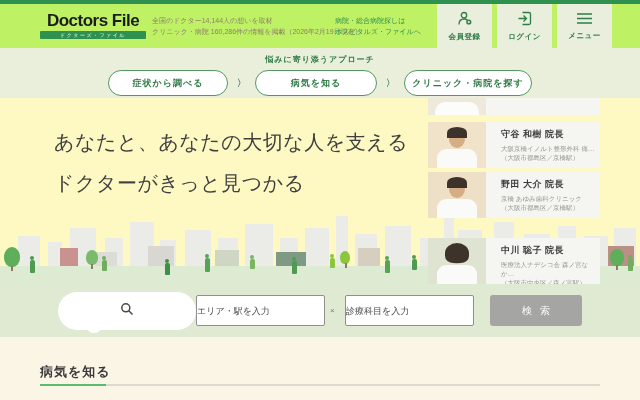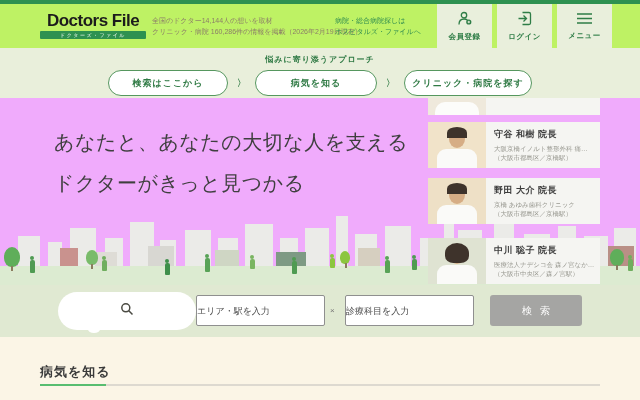--- a/index.html
+++ b/index.html
@@ -23,45 +23,45 @@
 
   
   .nav{position:absolute;top:48px;left:0;right:0;height:50px;background:#e9efdb;text-align:center}
   .nav-title{font-size:8px;font-weight:bold;color:#2f7a44;padding-top:6px;letter-spacing:1px}
   .pills{display:flex;justify-content:center;align-items:center;gap:9px;margin-top:5px}
   .pill{background:#fff;border:1px solid #56975f;border-radius:14px;height:26px;display:flex;align-items:center;justify-content:center;font-size:9px;font-weight:bold;color:#2f7a44;cursor:pointer;letter-spacing:1px}
   .pill-1{width:120px}.pill-2{width:122px}.pill-3{width:128px}
   .chev{color:#2f7a44;font-size:9px;font-weight:bold}
 
   
-  .hero{position:absolute;top:98px;left:0;right:0;height:187px;background:#f0abfc}
+  .hero{position:absolute;top:98px;left:0;right:0;height:187px;background:#fef9c3}
   .headline{position:absolute;left:54px;top:24px;font-family:"Liberation Serif","DejaVu Serif",serif;font-size:20px;color:#3f3f3f;line-height:41px;letter-spacing:0.5px;white-space:nowrap}
   .ground{position:absolute;left:0;right:0;bottom:0;height:19px;background:#dcebd1}
   #skyline{position:absolute;left:0;right:0;bottom:19px;height:60px}
   #skyline .b{position:absolute;bottom:0}
   #people{position:absolute;left:0;right:0;bottom:0;height:42px}
   .person{position:absolute;border-radius:2px 2px 1px 1px}
   .person::before{content:"";position:absolute;left:0;top:-4px;width:4px;height:4px;border-radius:50%;background:inherit}
   .tree{position:absolute;border-radius:50% 50% 45% 45%}
   .tree::after{content:"";position:absolute;left:45%;bottom:-4px;width:2px;height:5px;background:#8a7c5e}
 
   
   .cards{position:absolute;right:40px;top:0;width:172px;z-index:5}
   .card{position:absolute;left:0;width:172px;height:46px;background:#f5f5f2;display:flex;overflow:hidden;cursor:pointer}
   .card-partial{top:0;height:17px;cursor:default}
-  .card-1{top:24px}.card-2{top:80px}.card-3{top:140px}
+  .card-1{top:24px}.card-2{top:74px}.card-3{top:140px}
   .photo{width:58px;height:100%;flex:none;position:relative;overflow:hidden}
   .photo-1{background:#f1e3c9}.photo-2{background:#eee0c6}.photo-3{background:#dfe3d2}
   .photo-p{background:#efe9dc}
   .ph-head{position:absolute;top:8px;left:21px;width:16px;height:18px;border-radius:50%;background:#d6ad85}
   .ph-head::before{content:"";position:absolute;top:-3px;left:-2px;width:20px;height:11px;border-radius:50% 50% 0 0;background:#3e332b}
   .woman .ph-head::before{width:24px;height:20px;left:-4px;border-radius:50% 50% 35% 35%}
   .ph-body{position:absolute;top:27px;left:9px;width:40px;height:20px;border-radius:9px 9px 0 0;background:#fafaf8}
   .ph-coat{position:absolute;top:4px;left:7px;width:44px;height:16px;border-radius:10px 10px 0 0;background:#fcfcfa}
-  .cinfo{padding:6px 0 0 8px}
+  .cinfo{padding:6px 0 0 15px}
   .cname{font-size:9px;font-weight:bold;color:#3c3c3c;margin-bottom:3px;letter-spacing:0.5px}
   .cdesc{font-size:6.5px;color:#989890;line-height:9px}
 
   
   .searchsec{position:absolute;top:285px;left:0;right:0;height:52px;background:#e0e9d2}
   .bubble{position:absolute;left:58px;top:7px;width:138px;height:38px;background:#fff;border-radius:19px;display:flex;align-items:center;justify-content:center;gap:5px;cursor:default}
   .bubble::after{content:"";position:absolute;left:30px;bottom:-3px;width:12px;height:7px;background:#fff;border-radius:50%}
   .bubble-text{font-size:8px;font-weight:bold;color:#49483e;line-height:10px;text-align:center;letter-spacing:0.5px}
   .sinput{position:absolute;top:10px;height:31px;background:#fff;border:1px solid #8f8f8f;border-radius:2px;font-size:9px;color:#333;padding:0 0;font-family:inherit}
   .sinput::placeholder{color:#4a4a4a;opacity:1}
@@ -124,21 +124,21 @@
           </svg>
         </span>
         <span class="lbl">メニュー</span>
       </div>
     </div>
   </div>
 
   <div class="nav">
     <div class="nav-title">悩みに寄り添うアプローチ</div>
     <div class="pills">
-      <div class="pill pill-1">検索はここから</div>
+      <div class="pill pill-1">症状から調べる</div>
       <span class="chev">〉</span>
       <div class="pill pill-2">病気を知る</div>
       <span class="chev">〉</span>
       <div class="pill pill-3">クリニック・病院を探す</div>
     </div>
   </div>
 
   <div class="hero">
     <div class="ground"></div>
     <div id="skyline">

